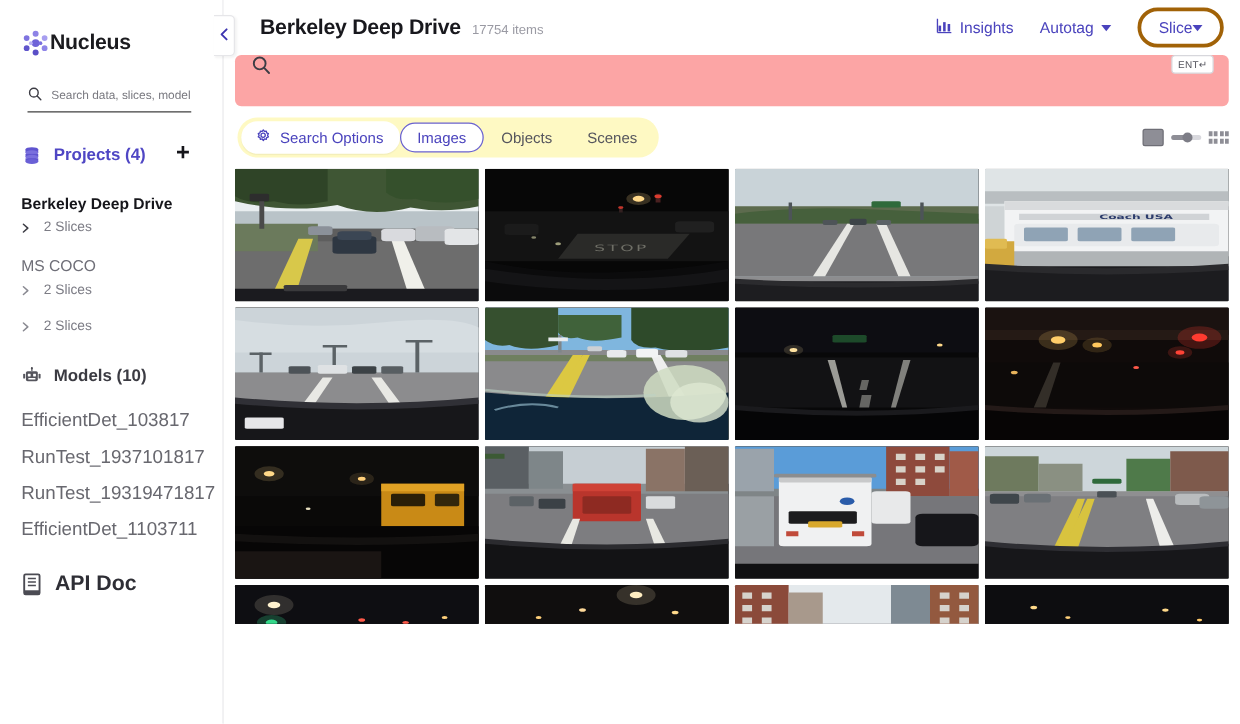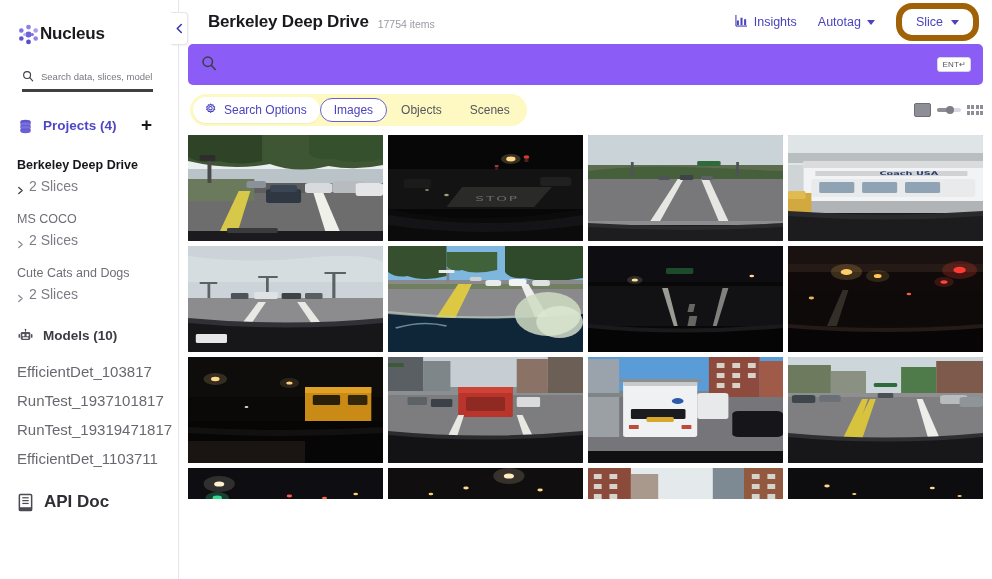--- a/index.html
+++ b/index.html
@@ -29,21 +29,21 @@
   }
   .brand-logo { width: 23px; height: 23px; flex: 0 0 23px; display:block; }
   .brand-name {
     font-size: 17px; font-weight: bold; color: #1b1b1f;
     letter-spacing: -0.2px;
   }
   .side-search {
     margin: 16px 0 0 22px;
     width: 131px;
     display: flex; align-items: center; gap: 7px;
-    border-bottom: 3px solid #404040;
+    border-bottom: 1px solid #404040;
     padding-bottom: 3px;
   }
   .side-search svg { flex: 0 0 12px; }
   .side-search-input {
     border: none; outline: none; background: transparent;
     font-family: "Liberation Sans", sans-serif;
     font-size: 9.5px; color: #6b6b75; width: 112px;
     padding: 0; line-height: 14px;
   }
   .side-search-input::placeholder { color: #78787f; }
@@ -59,22 +59,22 @@
   .sec-plus {
     margin-left: auto; margin-right: 26px;
     font-size: 19px; line-height: 14px; color: #15151a; font-weight: bold;
     cursor: pointer; user-select: none;
   }
 
   .proj { padding-left: 17px; margin-top: 17px; }
   .proj-name { font-size: 12.5px; color: #6e6e77; line-height: 16px; }
   .proj-name.active { color: #16161b; font-weight: bold; }
   .proj-sub {
-    display: flex; align-items: center; gap: 5px;
-    margin-top: 5px; font-size: 14px; color: #7c7c85;
+    display: flex; align-items: center; gap: 11px;
+    margin-top: 5px; font-size: 11px; color: #7c7c85;
   }
   .chev-s { width: 7px; height: 9px; display:block; }
 
   .model-item {
     padding-left: 17px; margin-top: 14px;
     font-size: 15px; color: #68686f; line-height: 15px;
   }
   .model-item:first-child { margin-top: 20px; }
 
   .api-doc {
@@ -105,30 +105,30 @@
   }
   .page-title { font-size: 17px; font-weight: bold; color: #18181d; letter-spacing: -0.2px; }
   .item-count { font-size: 10.5px; color: #9a9aa3; margin-left: 9px; position: relative; top: 2px; }
   .top-actions { margin-left: auto; display: flex; align-items: center; gap: 21px; }
   .link-btn {
     display: flex; align-items: center; gap: 6px;
     font-size: 12.5px; color: #4a43bd; cursor: pointer;
   }
   .caret { width: 0; height: 0; border-left: 4.5px solid transparent; border-right: 4.5px solid transparent; border-top: 5px solid #4a43bd; display:block; }
   .slice-btn {
-    display: flex; align-items: center; gap: 8px;
-    border: 6px solid #a16207; border-radius: 16px;
+    display: flex; align-items: center; gap: 0;
+    border: 3px solid #a16207; border-radius: 16px;
     padding: 6px 14px; font-size: 12.5px; color: #4a43bd;
     cursor: pointer; background: #fff;
   }
 
   .searchrow { padding: 0 9px; }
   .searchbar {
-    height: 41px; background: #8b5cf6; border-radius: 5px;
-    display: flex; align-items: center; padding: 0 12px 0 13px;
+    height: 41px; background: #fca5a5; border-radius: 5px;
+    display: flex; align-items: flex-start; padding: 0 12px 0 13px;
   }
   .searchbar-input {
     flex: 1 1 auto; border: none; outline: none; background: transparent;
     font-family: "Liberation Sans", sans-serif; font-size: 12.5px;
     color: #33333a; margin-left: 11px;
   }
   .ent-badge {
     border: 1px solid #d7d7dc; border-radius: 3px;
     background: #fff; font-size: 8px; color: #55555e;
     padding: 2px 4px; letter-spacing: 0.2px; white-space: nowrap;
@@ -249,21 +249,20 @@
         <span class="chev-s">
           <svg viewBox="0 0 8 10" width="7" height="9">
               <polyline points="2,1.5 6,5 2,8.5" fill="none" stroke="#8a8a92" stroke-width="1.4" stroke-linecap="round" stroke-linejoin="round"></polyline>
             </svg>
         </span>
         <span>2 Slices</span>
       </div>
     </div>
 
     <div class="proj">
-      <div class="proj-name">Cute Cats and Dogs</div>
       <div class="proj-sub">
         <span class="chev-s">
           <svg viewBox="0 0 8 10" width="7" height="9">
               <polyline points="2,1.5 6,5 2,8.5" fill="none" stroke="#8a8a92" stroke-width="1.4" stroke-linecap="round" stroke-linejoin="round"></polyline>
             </svg>
         </span>
         <span>2 Slices</span>
       </div>
     </div>
 

